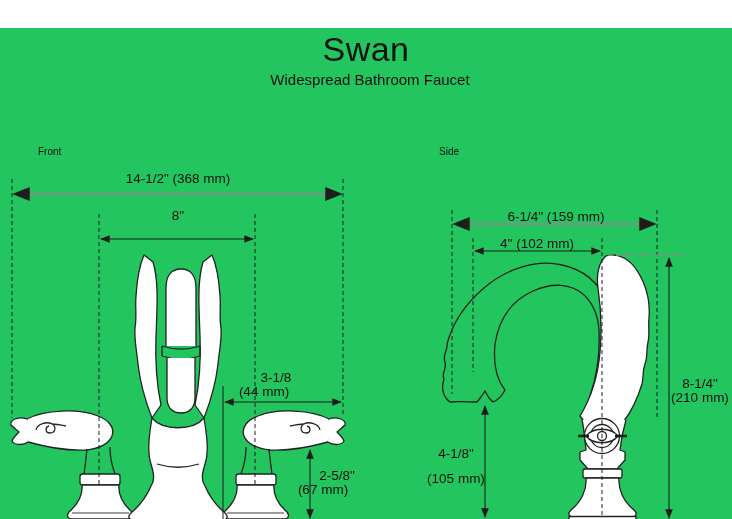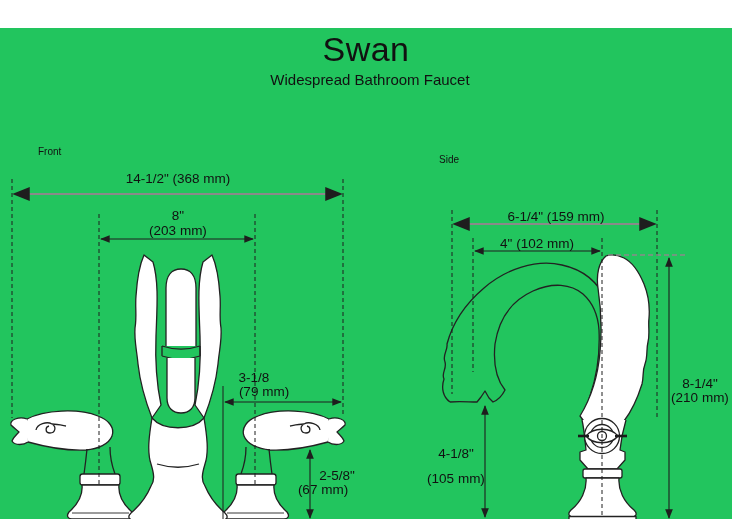--- a/index.html
+++ b/index.html
@@ -165,27 +165,26 @@
       <line x1="475" y1="223" x2="600" y2="223" stroke="#1e1e1e" stroke-width="1.1" marker-start="url(#arr)" marker-end="url(#arr)"></line>
       <line x1="669" y1="230" x2="669" y2="490" stroke="#1e1e1e" stroke-width="1.1" marker-start="url(#arr)" marker-end="url(#arr)"></line>
       <line x1="485" y1="378" x2="485" y2="489" stroke="#1e1e1e" stroke-width="1.1" marker-start="url(#arr)" marker-end="url(#arr)"></line>
     </g>
   </svg>
 
   <div class="title">Swan</div>
   <div class="subtitle">Widespread Bathroom Faucet</div>
 
   <div class="viewlabel" style="left:38px;top:118px;">Front</div>
-  <div class="viewlabel" style="left:439px;top:126px;">Side</div>
+  <div class="viewlabel" style="left:439px;top:118px;">Side</div>
 
   <div class="dim" style="left:28px;top:144px;width:300px;">14-1/2" (368 mm)</div>
   <div class="dim" style="left:28px;top:181px;width:300px;">8"</div>
-  <div class="dim" style="left:28px;top:196px;width:300px;">(203 mm)</div>
-  <div class="dim" style="left:204px;top:343px;width:100px;">3-1/8</div>
-  <div class="dim" style="left:214px;top:357px;width:100px;">(79 mm)</div>
+  <div class="dim" style="left:226px;top:343px;width:100px;">3-1/8</div>
+  <div class="dim" style="left:214px;top:357px;width:100px;">(44 mm)</div>
   <div class="dim" style="left:305px;top:441px;width:64px;">2-5/8"</div>
   <div class="dim" style="left:291px;top:455px;width:64px;">(67 mm)</div>
 
   <div class="dim" style="left:446px;top:182px;width:220px;">6-1/4" (159 mm)</div>
   <div class="dim" style="left:447px;top:209px;width:180px;">4" (102 mm)</div>
   <div class="dim" style="left:664px;top:349px;width:72px;">8-1/4"</div>
   <div class="dim" style="left:664px;top:363px;width:72px;">(210 mm)</div>
   <div class="dim" style="left:420px;top:419px;width:72px;">4-1/8"</div>
   <div class="dim" style="left:420px;top:444px;width:72px;">(105 mm)</div>
 

